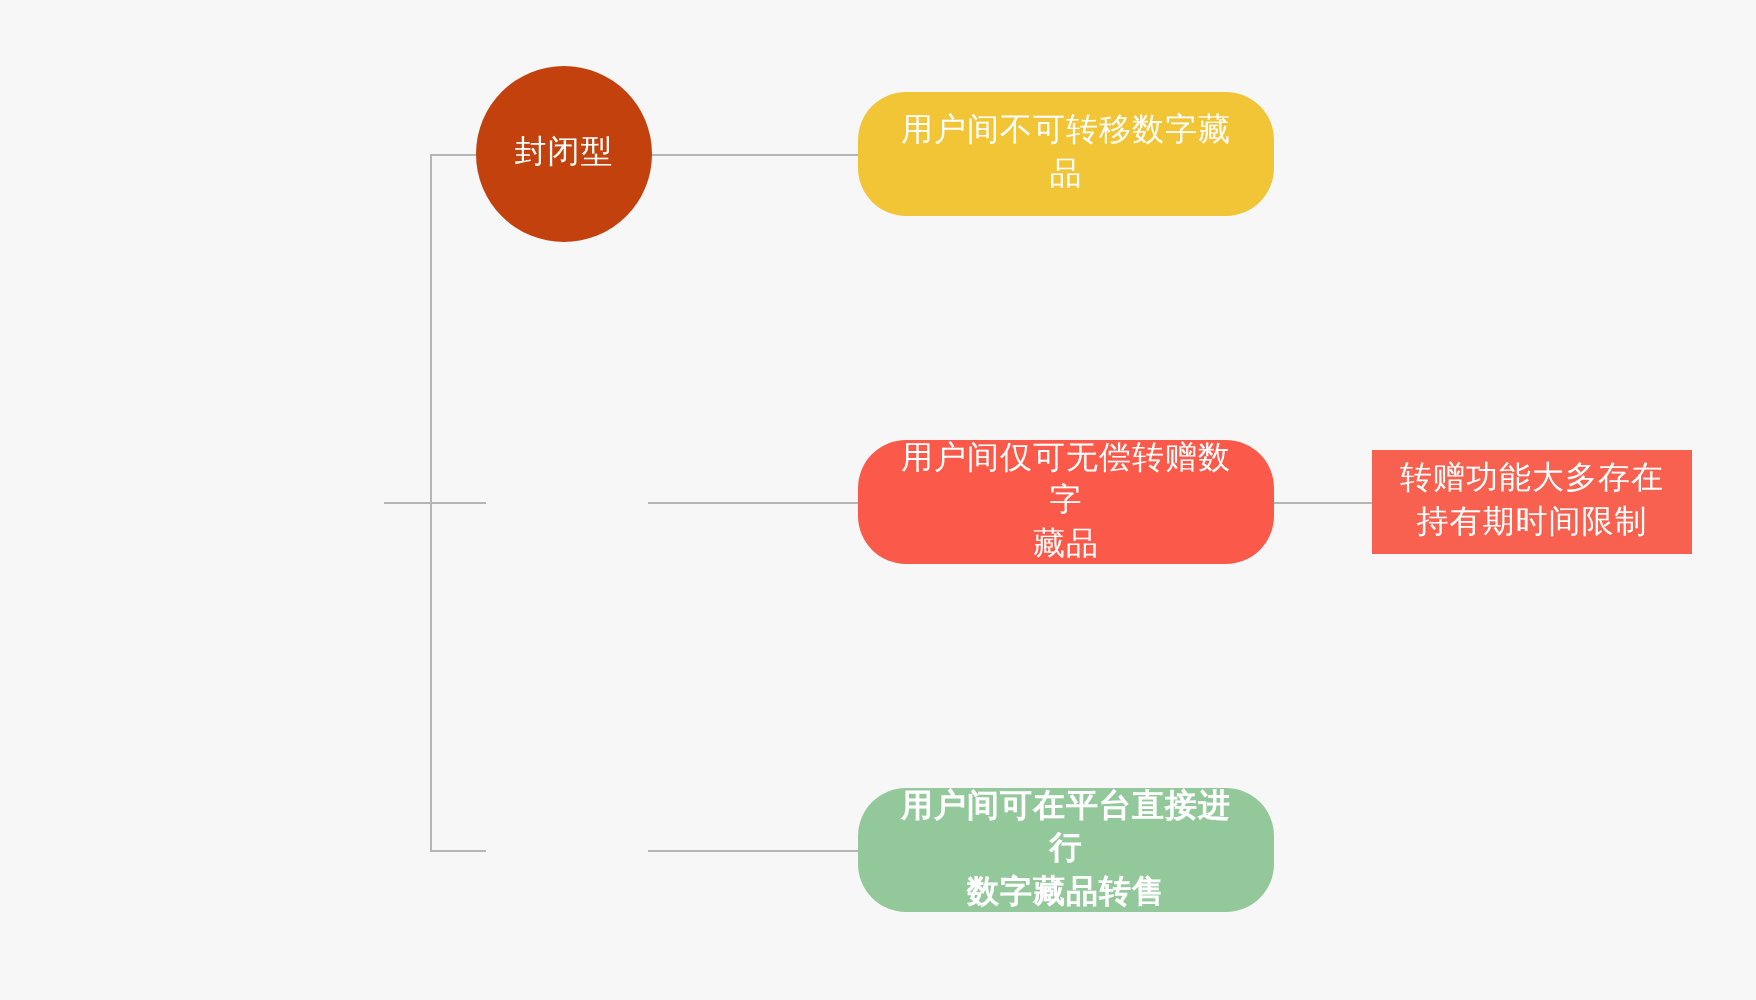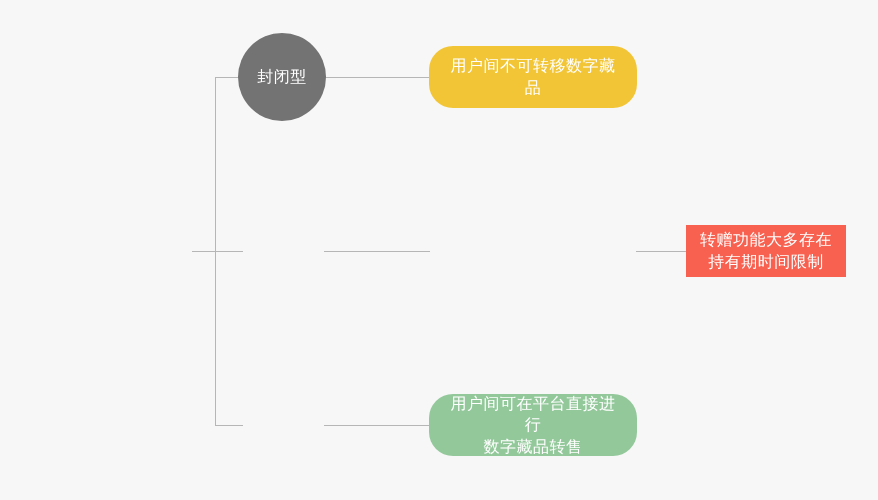--- a/index.html
+++ b/index.html
@@ -85,30 +85,34 @@
 
   <div class="line-h" style="left:324px; top:77px; width:106px;"></div>
 
   <div class="line-h" style="left:324px; top:251px; width:106px;"></div>
 
   <div class="line-h" style="left:324px; top:425px; width:106px;"></div>
 
   <div class="line-h" style="left:636px; top:251px; width:50px;"></div>
 
 
-  <div class="node circle-node" style="left:238px; top:33px; width:88px; height:88px; background:#737373;">
+  <div class="node circle-node" style="left:238px; top:33px; width:88px; height:88px; background:#c2410c;">
     <span class="node-label">封闭型</span>
   </div>
   <div class="node pill-node" style="left:429px; top:46px; width:208px; height:62px; background:#f2c537;">
     <span class="node-label">用户间不可转移数字藏品</span>
   </div>
 
+  <div class="node pill-node" style="left:429px; top:220px; width:208px; height:62px; background:#fb5a4b;">
+    <span class="node-label">用户间仅可无偿转赠数字
+藏品</span>
+  </div>
   <div class="node rect-node" style="left:686px; top:225px; width:160px; height:52px; background:#f8604f;align-items:center;">
     <span class="node-label">转赠功能大多存在
 持有期时间限制</span>
   </div>
 
-  <div class="node pill-node" style="left:429px; top:394px; width:208px; height:62px; background:#93c89b;">
+  <div class="node pill-node" style="left:429px; top:394px; width:208px; height:62px; background:#93c89b;font-weight:bold;">
     <span class="node-label">用户间可在平台直接进行
 数字藏品转售</span>
   </div>
 
 </div>
 
 </body></html>

